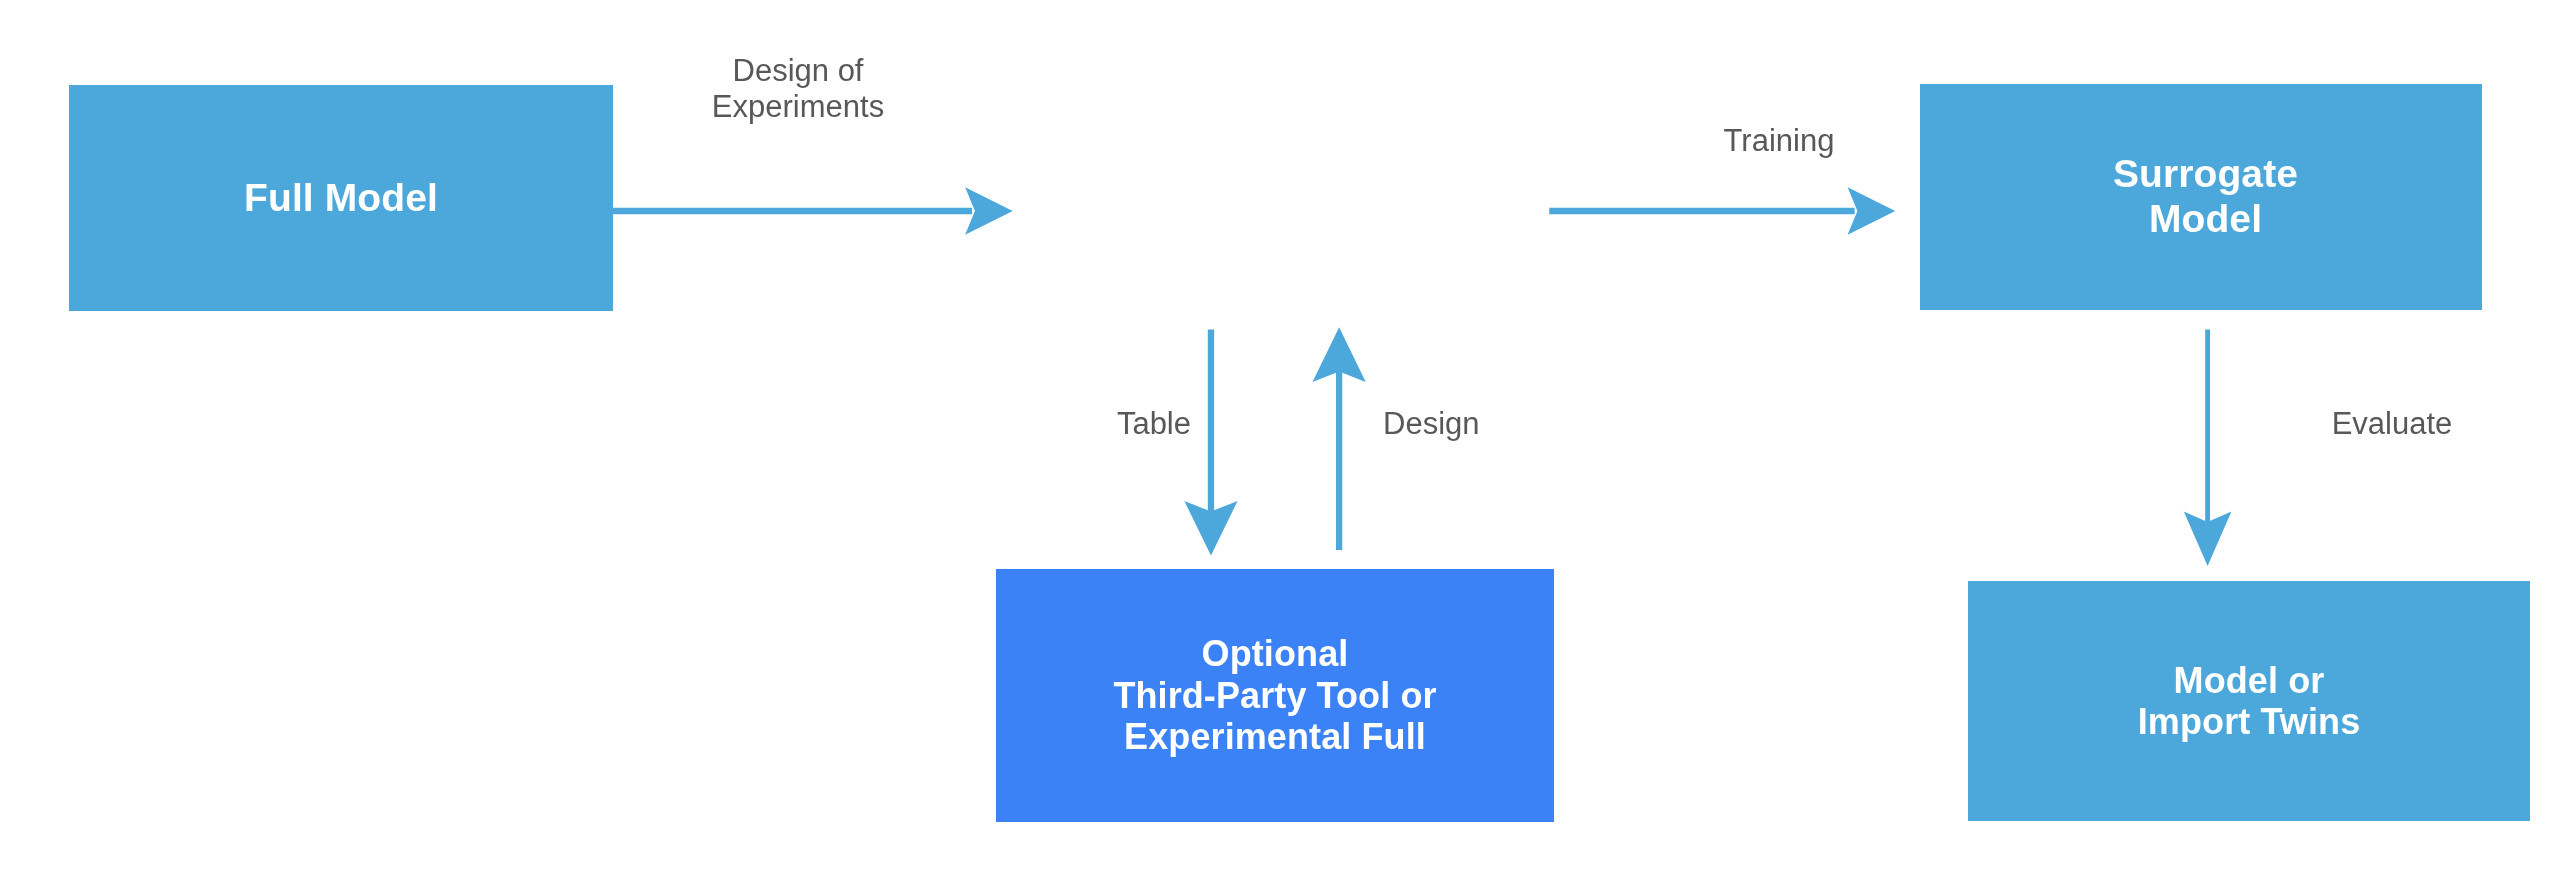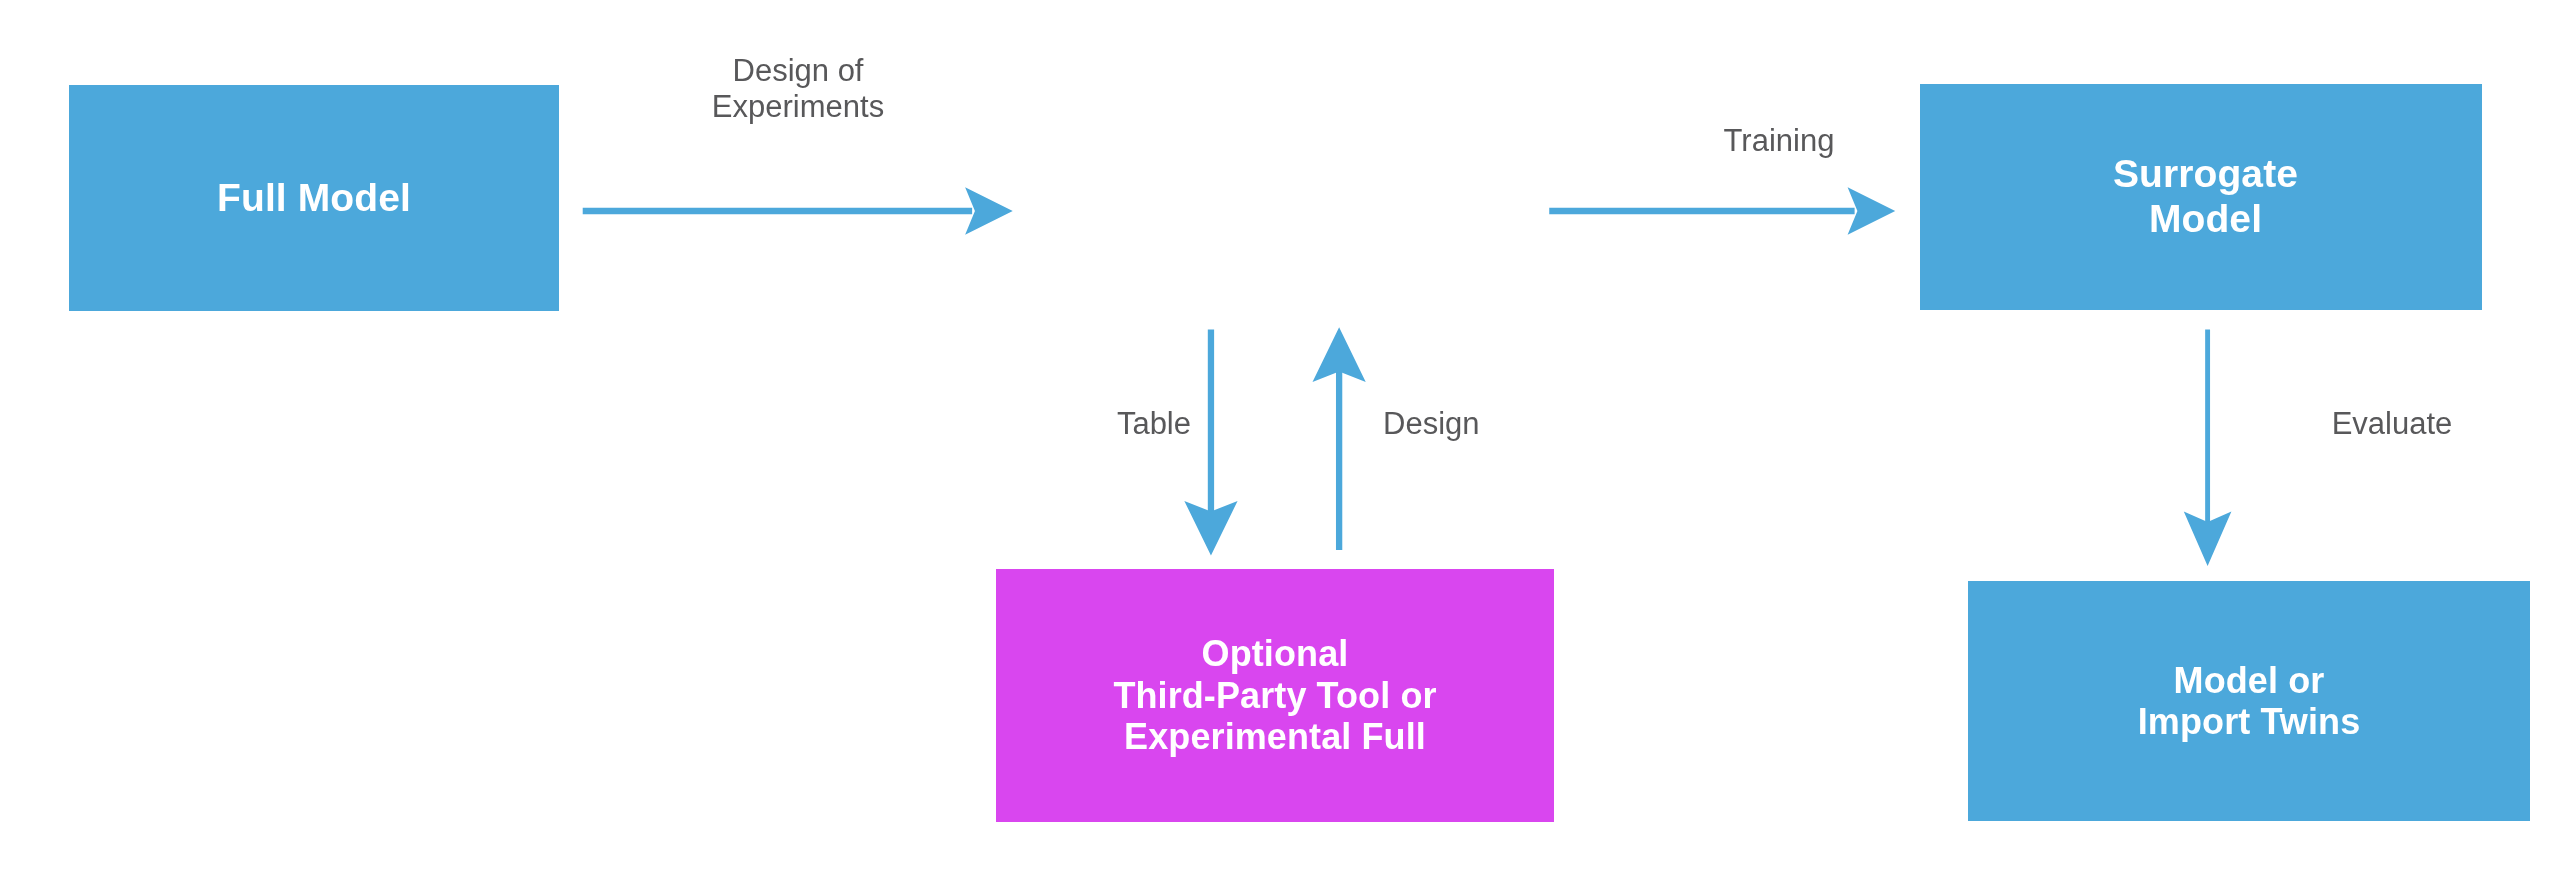--- a/index.html
+++ b/index.html
@@ -26,26 +26,26 @@
     justify-content: center;
     text-align: center;
     color: #ffffff;
     font-weight: bold;
     line-height: 1.15;
     letter-spacing: 0.1px;
     box-sizing: border-box;
     padding: 2.8px 7px;
   }
   .node-light { background: #4CA8DB; }
-  .node-dark  { background: #d946ef; }
+  .node-dark  { background: #3b82f6; }
 
   .node .line { display: block; white-space: nowrap; }
 
   
-  #node-full-model      { left: 69px;   top: 85px;  width: 490px;  height: 226px; font-size: 39px; }
+  #node-full-model      { left: 69px;   top: 85px;  width: 544px;  height: 226px; font-size: 39px; }
   #node-design-table    { left: 1012px; top: 83px;  width: 515px;  height: 228px; font-size: 39px; }
   #node-surrogate-model { left: 1920px; top: 84px;  width: 562px;  height: 226px; font-size: 39px; padding-left: 16px; }
   #node-optional-tool   { left: 996px; top: 569px;  width: 558px;  height: 253px; font-size: 36px; }
   #node-apps-twins      { left: 1968px; top: 581px;  width: 562px;  height: 240px; font-size: 36px; }
 
   
   .edge-label {
     position: absolute;
     color: #58585A;
     font-size: 31px;

